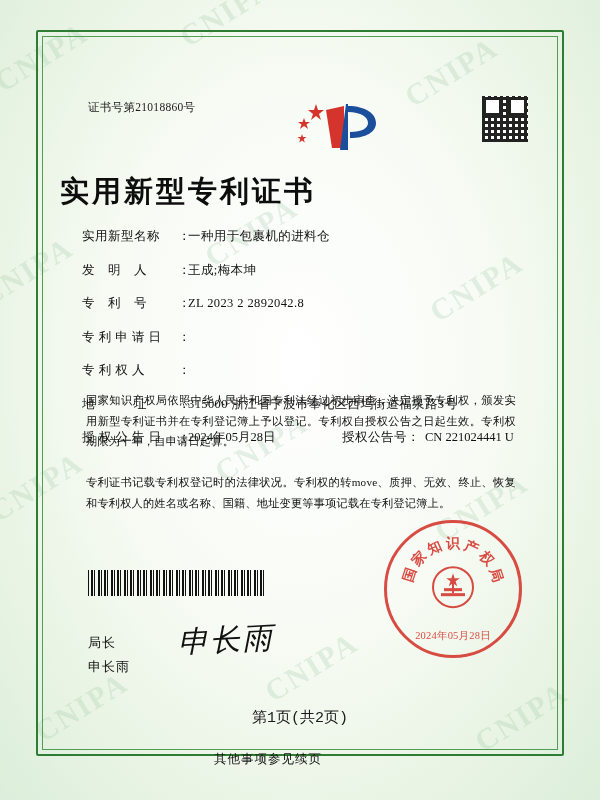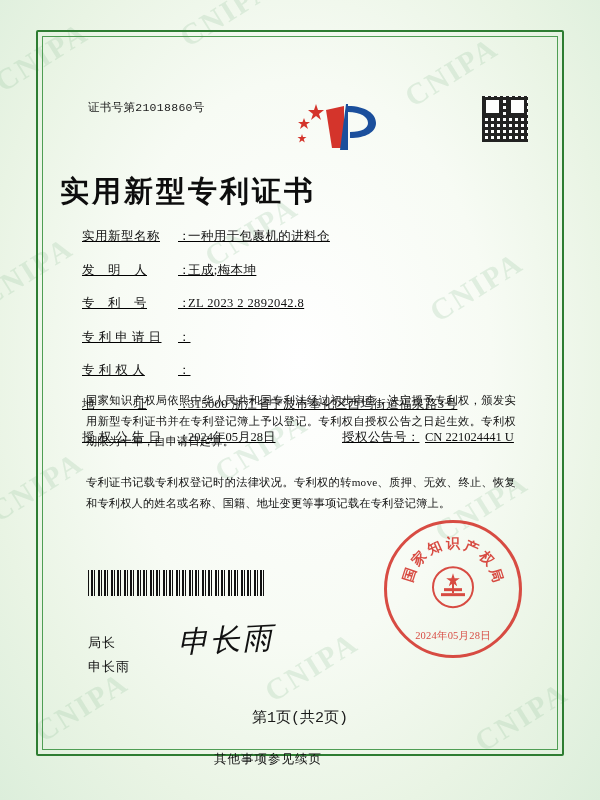--- a/index.html
+++ b/index.html
@@ -61,21 +61,21 @@
     width: 480px;
     height: 660px;
   }
 
   .cert-no {
     position: absolute;
     left: 28px;
     top: 40px;
     font-size: 11.5px;
     color: #1a1a1a;
-    font-family: Liberation Mono, monospace;
+    font-family: Liberation Serif, serif;
     letter-spacing: 0.3px;
   }
 
   
   .logo {
     position: absolute;
     left: 232px;
     top: 36px;
     width: 96px;
     height: 62px;
@@ -114,21 +114,20 @@
     font-size: 29px;
     letter-spacing: 3px;
     color: #0d0d0d;
   }
 
   .fields {
     position: absolute;
     left: 22px;
     top: 168px;
     width: 440px;
-    text-decoration: underline;
   }
   .field {
     position: relative;
     display: flex;
     align-items: baseline;
     margin-bottom: 16.5px;
     font-size: 12.5px;
     color: #111;
     font-family: "Liberation Serif", serif;
   }

